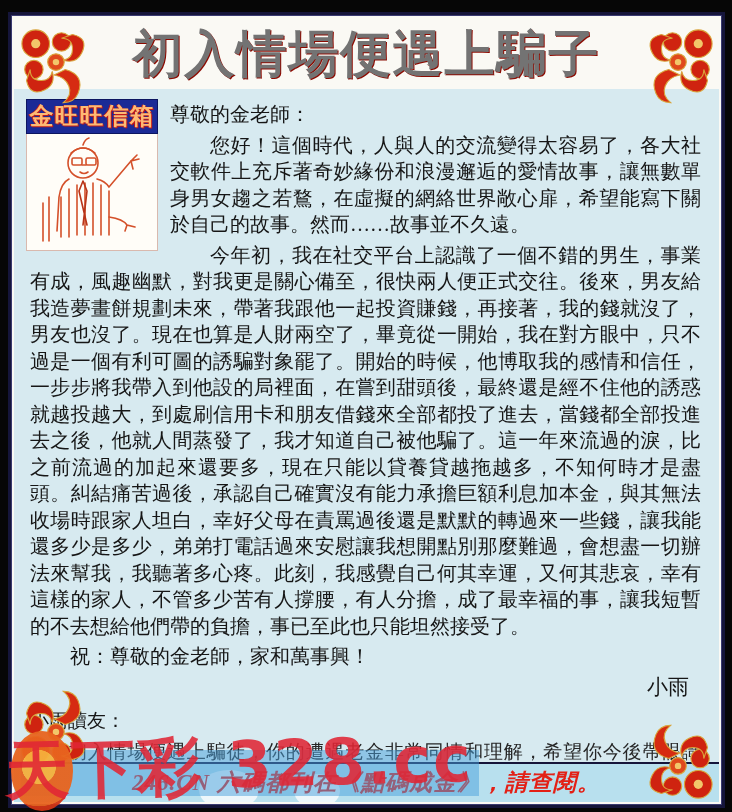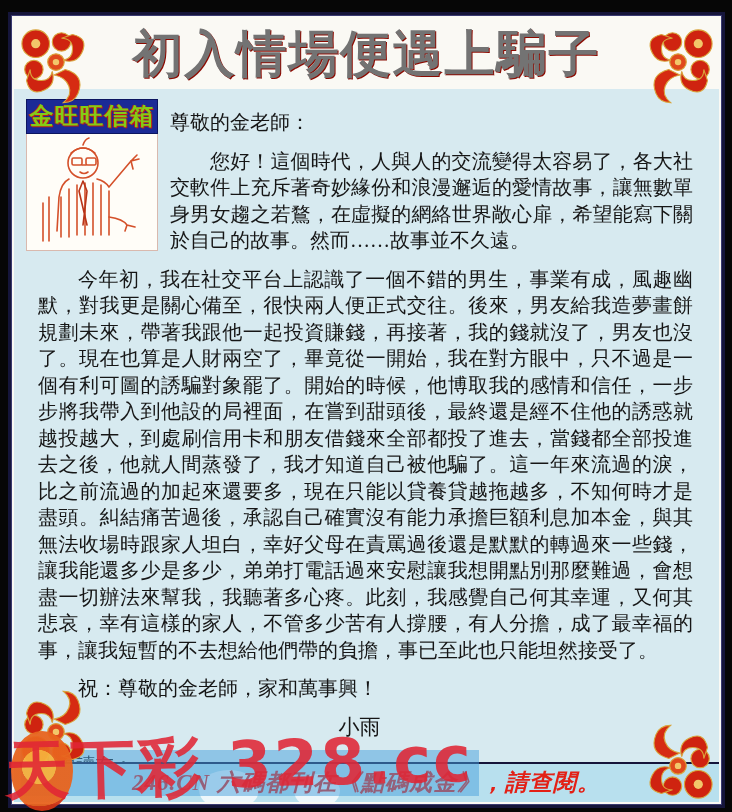--- a/index.html
+++ b/index.html
@@ -7,29 +7,29 @@
        font-family:"Liberation Serif","DejaVu Serif",serif;}
   .frame{position:absolute;left:8px;top:12px;right:7px;bottom:4px;background:#faf9f4;
          border:3px solid #15153a;box-shadow:inset 0 0 0 1px #3a3a70;}
   .title-row{position:absolute;left:0;right:0;top:4px;height:70px;text-align:center;}
   .page-title{font-size:50px;font-weight:bold;color:#737373;letter-spacing:2px;
               line-height:70px;text-shadow:1px 1px 0 #8c0a00;}
   .content{position:absolute;left:3px;right:3px;top:74px;bottom:42px;background:#d7eaf0;
            padding:8px 14px 0 12px;color:#161616;font-size:20px;line-height:26.5px;
            text-align:justify;overflow:hidden;}
   .mailbox{float:left;width:132px;margin:2px 12px 4px 0;}
-  .mailbox-header{background:#1b2a96;border:1px solid #0c1560;color:#84cc16;text-align:center;
+  .mailbox-header{background:#1b2a96;border:1px solid #0c1560;color:#fdba74;text-align:center;
                   font-family:"Liberation Sans","DejaVu Sans",sans-serif;font-weight:bold;
                   font-size:24px;padding:3px 0;letter-spacing:1px;
                   text-shadow:1px 1px 0 #c01818, -1px 0 0 #c01818;}
   .mailbox-art{height:116px;background:#fffdf8;border:1px solid #d9b9ae;border-top:none;
                display:flex;align-items:center;justify-content:center;}
-  p{margin:12px;}
+  p{margin:4px;}
   .indent{text-indent:2em;}
-  .sig-right{text-align:center;padding-right:12px;font-size:21px;margin-top:2px;}
+  .sig-right{text-align:right;padding-right:12px;font-size:21px;margin-top:2px;}
   .reply-salutation{margin-top:8px;font-size:19px;}
   .reply-body{font-size:19px;color:#262626;line-height:26px;}
   .bottombar{position:absolute;left:3px;right:3px;bottom:3px;height:38px;background:#b8e0ee;
              border-top:2px solid #15153a;overflow:hidden;white-space:nowrap;z-index:1;}
   .bottombar-text{position:absolute;left:118px;top:0;line-height:38px;font-weight:bold;
                   font-size:23px;color:#e32016;letter-spacing:1px;font-style:italic;}
   .bar-blob{position:absolute;background:rgba(255,255,255,.75);border-radius:50%;}
   .blue-overlay{position:absolute;left:10px;bottom:9px;width:458px;height:46px;
                 background:rgba(72,160,220,.5);z-index:3;}
   .watermark{position:absolute;left:-6px;bottom:-4px;z-index:5;white-space:nowrap;

